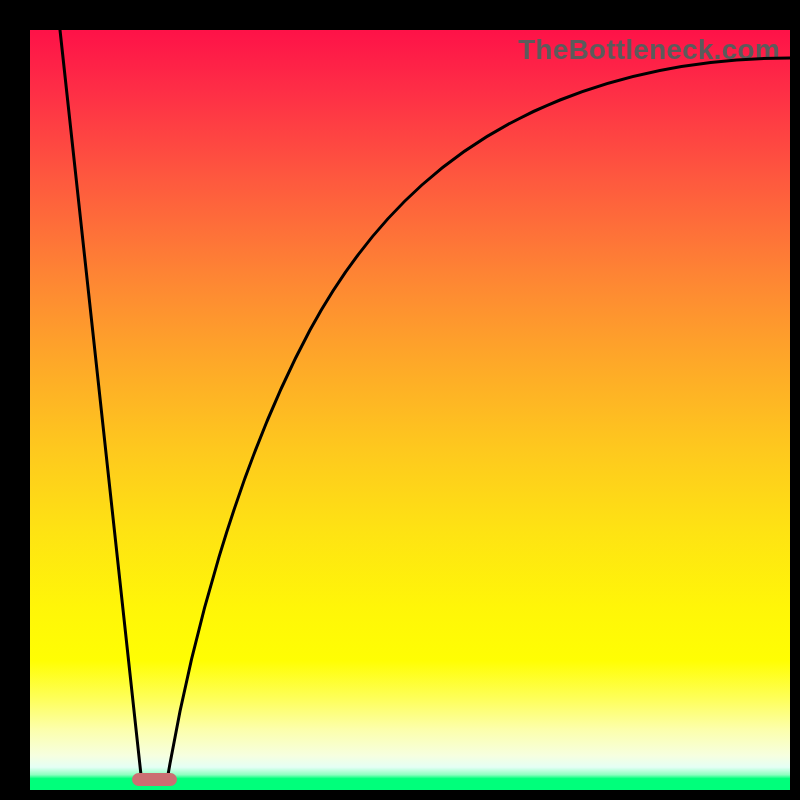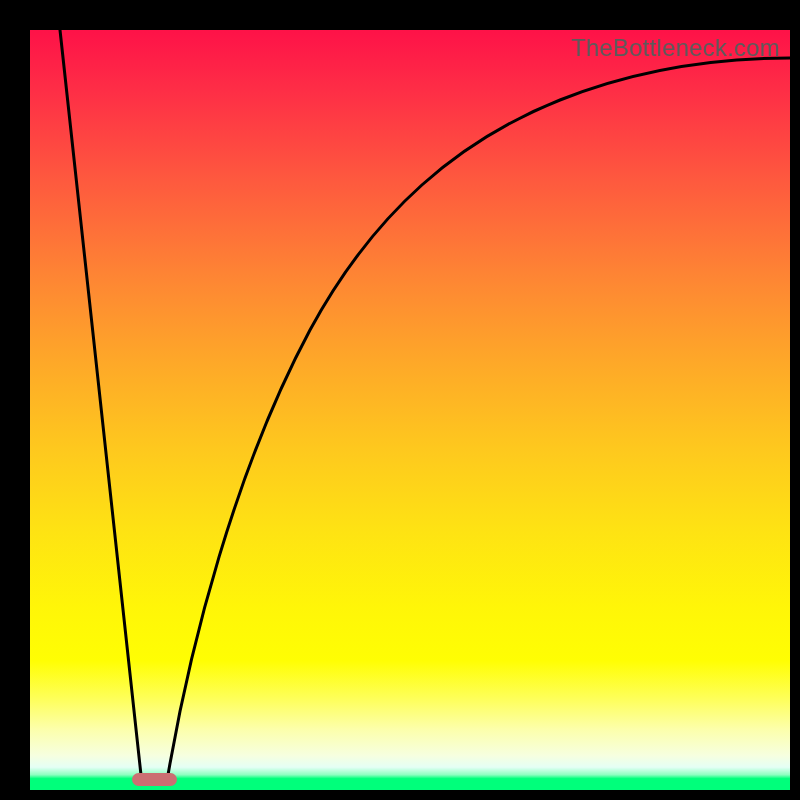--- a/index.html
+++ b/index.html
@@ -42,22 +42,22 @@
       #8cffc0 98%,
       #00ff7b 98.5%,
       #00ff7b 100%
     );
   }
   .watermark {
     position: absolute;
     top: 4px;
     right: 10px;
     color: #5b5b5b;
-    font-size: 24px;
-    font-weight: 400;
+    font-size: 28px;
+    font-weight: 700;
     letter-spacing: 0.2px;
     user-select: none;
   }
   svg.curve {
     position: absolute;
     left: 0;
     top: 0;
     width: 760px;
     height: 760px;
     overflow: visible;

